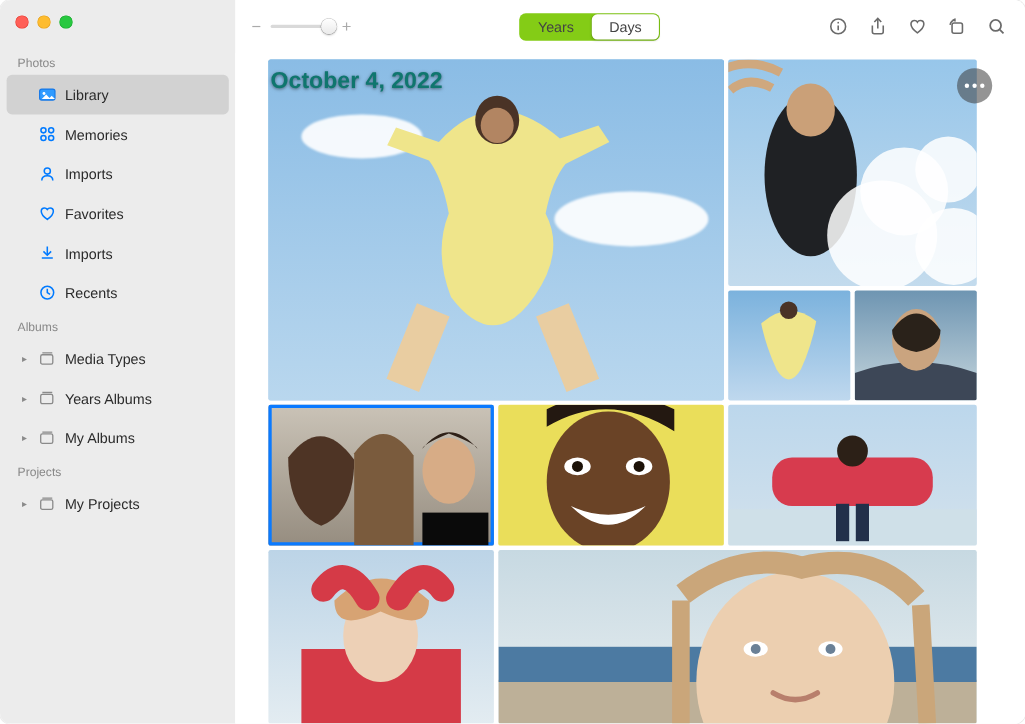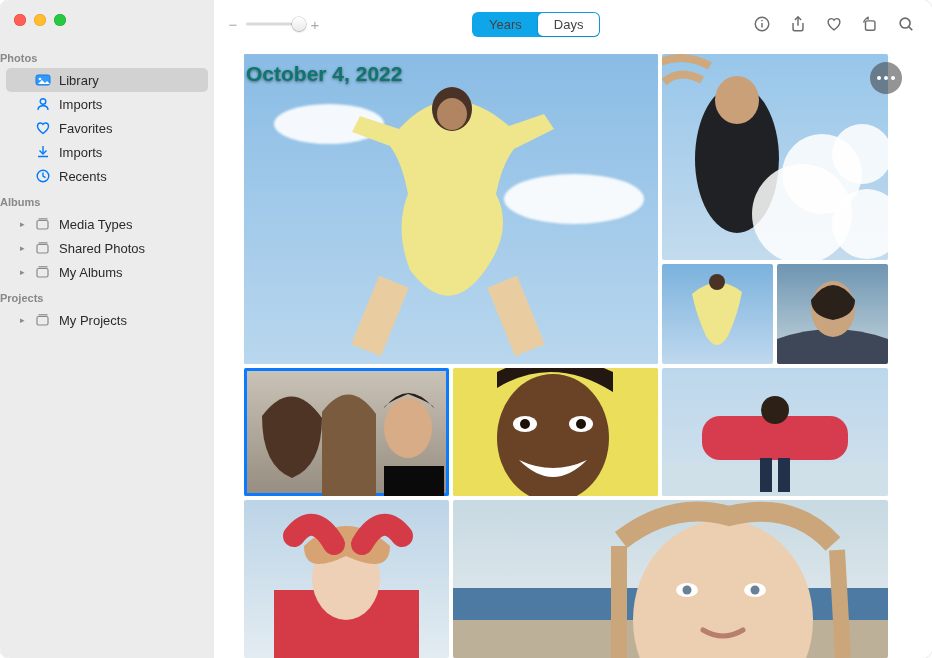--- a/index.html
+++ b/index.html
@@ -5,36 +5,36 @@
   * { box-sizing: border-box; margin: 0; padding: 0; font-family: -apple-system, "Helvetica Neue", Helvetica, Arial, sans-serif; -webkit-font-smoothing: antialiased; }
   html, body { width: 932px; height: 658px; overflow: hidden; background: #fff; }
   .window { width: 932px; height: 658px; display: flex; border-radius: 10px; overflow: hidden; box-shadow: 0 0 0 1px rgba(0,0,0,0.08); }
   
   .sidebar { width: 214px; flex: 0 0 214px; background: #ececec; display: flex; flex-direction: column; padding-top: 8px; font-size: 13px; color: #333; }
   .traffic { display: flex; gap: 8px; padding: 6px 14px 18px 14px; }
   .tl { width: 12px; height: 12px; border-radius: 50%; }
   .tl.red { background:#ff5f57; box-shadow: inset 0 0 0 .5px #e24238; }
   .tl.yel { background:#febc2e; box-shadow: inset 0 0 0 .5px #e1a026; }
   .tl.grn { background:#28c840; box-shadow: inset 0 0 0 .5px #1fa833; }
-  .section-label { font-size: 11px; font-weight: 700; color: #888; padding: 8px 14px 4px 0; }
-  .side-item { display: flex; align-items: center; gap: 8px; padding: 3px 10px 3px 14px; margin: 0 6px; border-radius: 5px; cursor: default; height: 24px; }
+  .section-label { font-size: 11px; font-weight: 400; color: #888; padding: 8px 14px 4px 16px; }
+  .side-item { display: flex; align-items: center; gap: 8px; padding: 3px 10px 3px 14px; margin: 0 6px; border-radius: 5px; cursor: default; height: 36px; }
   .side-item.selected { background: #d2d2d2; }
   .side-item .disclosure { width: 9px; font-size: 9px; color: #8a8a8a; margin-right: -2px; }
   .side-item .sicon { width: 16px; height: 16px; color:#007aff; display:flex; align-items:center; justify-content:center; }
   .side-item .sicon svg { width:16px; height:16px; display:block; }
   .side-item .label { font-size:13px; color:#2a2a2a; }
   
   .main { flex: 1; background: #fff; display: flex; flex-direction: column; }
   .toolbar { height: 48px; flex: 0 0 48px; display:flex; align-items:center; padding: 0 12px; gap: 10px; }
   .zoom { display:flex; align-items:center; gap: 6px; color:#aaa; font-size: 15px; }
   .zoom .minus, .zoom .plus { width:14px; text-align:center; }
   .slider { position: relative; width: 56px; height: 14px; }
   .slider .track { position:absolute; left:0; right:0; top:50%; height:3px; background:#d9d9d9; border-radius:2px; transform:translateY(-50%);}
   .slider .knob { position:absolute; top:50%; transform:translate(-50%,-50%); width:14px; height:14px; border-radius:50%; background: linear-gradient(#fff,#eaeaea); box-shadow: 0 0 0 .5px rgba(0,0,0,.25), 0 1px 2px rgba(0,0,0,.25); }
-  .seg { display:flex; background:#0ea5e9; border-radius:6px; padding:1px; margin-left: 140px; }
+  .seg { display:flex; background:#84cc16; border-radius:6px; padding:1px; margin-left: 140px; }
   .seg button { border:0; background:transparent; font-size:13px; color:#444; padding: 4px 16px; border-radius:5px; cursor:default; }
   .seg button.active { background:#fff; box-shadow: 0 0 0 .5px rgba(0,0,0,.08), 0 1px 2px rgba(0,0,0,.15); }
   .ticons { margin-left:auto; display:flex; gap: 16px; color:#6b6b6b; align-items:center; padding-right:4px; }
   .ticons .ti { width:20px; height:20px; display:flex; align-items:center; justify-content:center; }
   .ticons svg { width:18px; height:18px; stroke:#6b6b6b; }
   
   .content { flex:1; position:relative; overflow:hidden; background:#fff; padding: 6px 20px 0 30px; }
   .date-title { position:absolute; top: 14px; left: 32px; color:#0f766e; font-weight:700; font-size:21px; z-index:5; text-shadow: 0 1px 3px rgba(0,0,0,.5); }
   .more-badge { position:absolute; top:14px; right:30px; width:32px; height:32px; border-radius:50%; background: rgba(60,60,60,.55); z-index:5; display:flex; align-items:center; justify-content:center; gap:3px; }
   .more-badge span { width:4px; height:4px; border-radius:50%; background:#fff; display:block; }
@@ -65,20 +65,32 @@
         <svg viewBox="0 0 16 16" fill="currentColor">
             <rect x="1" y="3" width="14" height="10" rx="2" fill="#2f9bff"></rect>
             <rect x="1" y="3" width="14" height="10" rx="2" fill="none" stroke="#1578e8"></rect>
             <circle cx="5" cy="7" r="1.3" fill="#fff"></circle>
             <path d="M3 12 L7 8 L10 11 L12 9 L15 12 Z" fill="#fff"></path>
           </svg>
       </span>
       <span class="label">Library</span>
     </div>
 
+    <div class="side-item">
+      <span class="disclosure"></span>
+      <span class="sicon">
+        <svg viewBox="0 0 16 16" fill="none" stroke="currentColor" stroke-width="1.4">
+            <circle cx="4.5" cy="4.5" r="2.3"></circle>
+            <circle cx="11.5" cy="4.5" r="2.3"></circle>
+            <circle cx="4.5" cy="11.5" r="2.3"></circle>
+            <circle cx="11.5" cy="11.5" r="2.3"></circle>
+          </svg>
+      </span>
+      <span class="label">Memories</span>
+    </div>
 
     <div class="side-item">
       <span class="disclosure"></span>
       <span class="sicon">
         <svg viewBox="0 0 16 16" fill="none" stroke="currentColor" stroke-width="1.4">
             <circle cx="8" cy="5.5" r="2.8"></circle>
             <path d="M3 14c0-2.8 2.2-4.3 5-4.3s5 1.5 5 4.3"></path>
           </svg>
       </span>
       <span class="label">Imports</span>
@@ -133,21 +145,21 @@
     </div>
 
     <div class="side-item">
       <span class="disclosure">▸</span>
       <span class="sicon" style="color:#8a8a8a">
         <svg viewBox="0 0 16 16" fill="none" stroke="currentColor" stroke-width="1.2">
             <rect x="2" y="4.5" width="11" height="8.5" rx="1.5"></rect>
             <path d="M3.5 2.8h9"></path>
           </svg>
       </span>
-      <span class="label">Shared Photos</span>
+      <span class="label">Years Albums</span>
     </div>
 
     <div class="side-item">
       <span class="disclosure">▸</span>
       <span class="sicon" style="color:#8a8a8a">
         <svg viewBox="0 0 16 16" fill="none" stroke="currentColor" stroke-width="1.2">
             <rect x="2" y="4.5" width="11" height="8.5" rx="1.5"></rect>
             <path d="M3.5 2.8h9"></path>
           </svg>
       </span>

